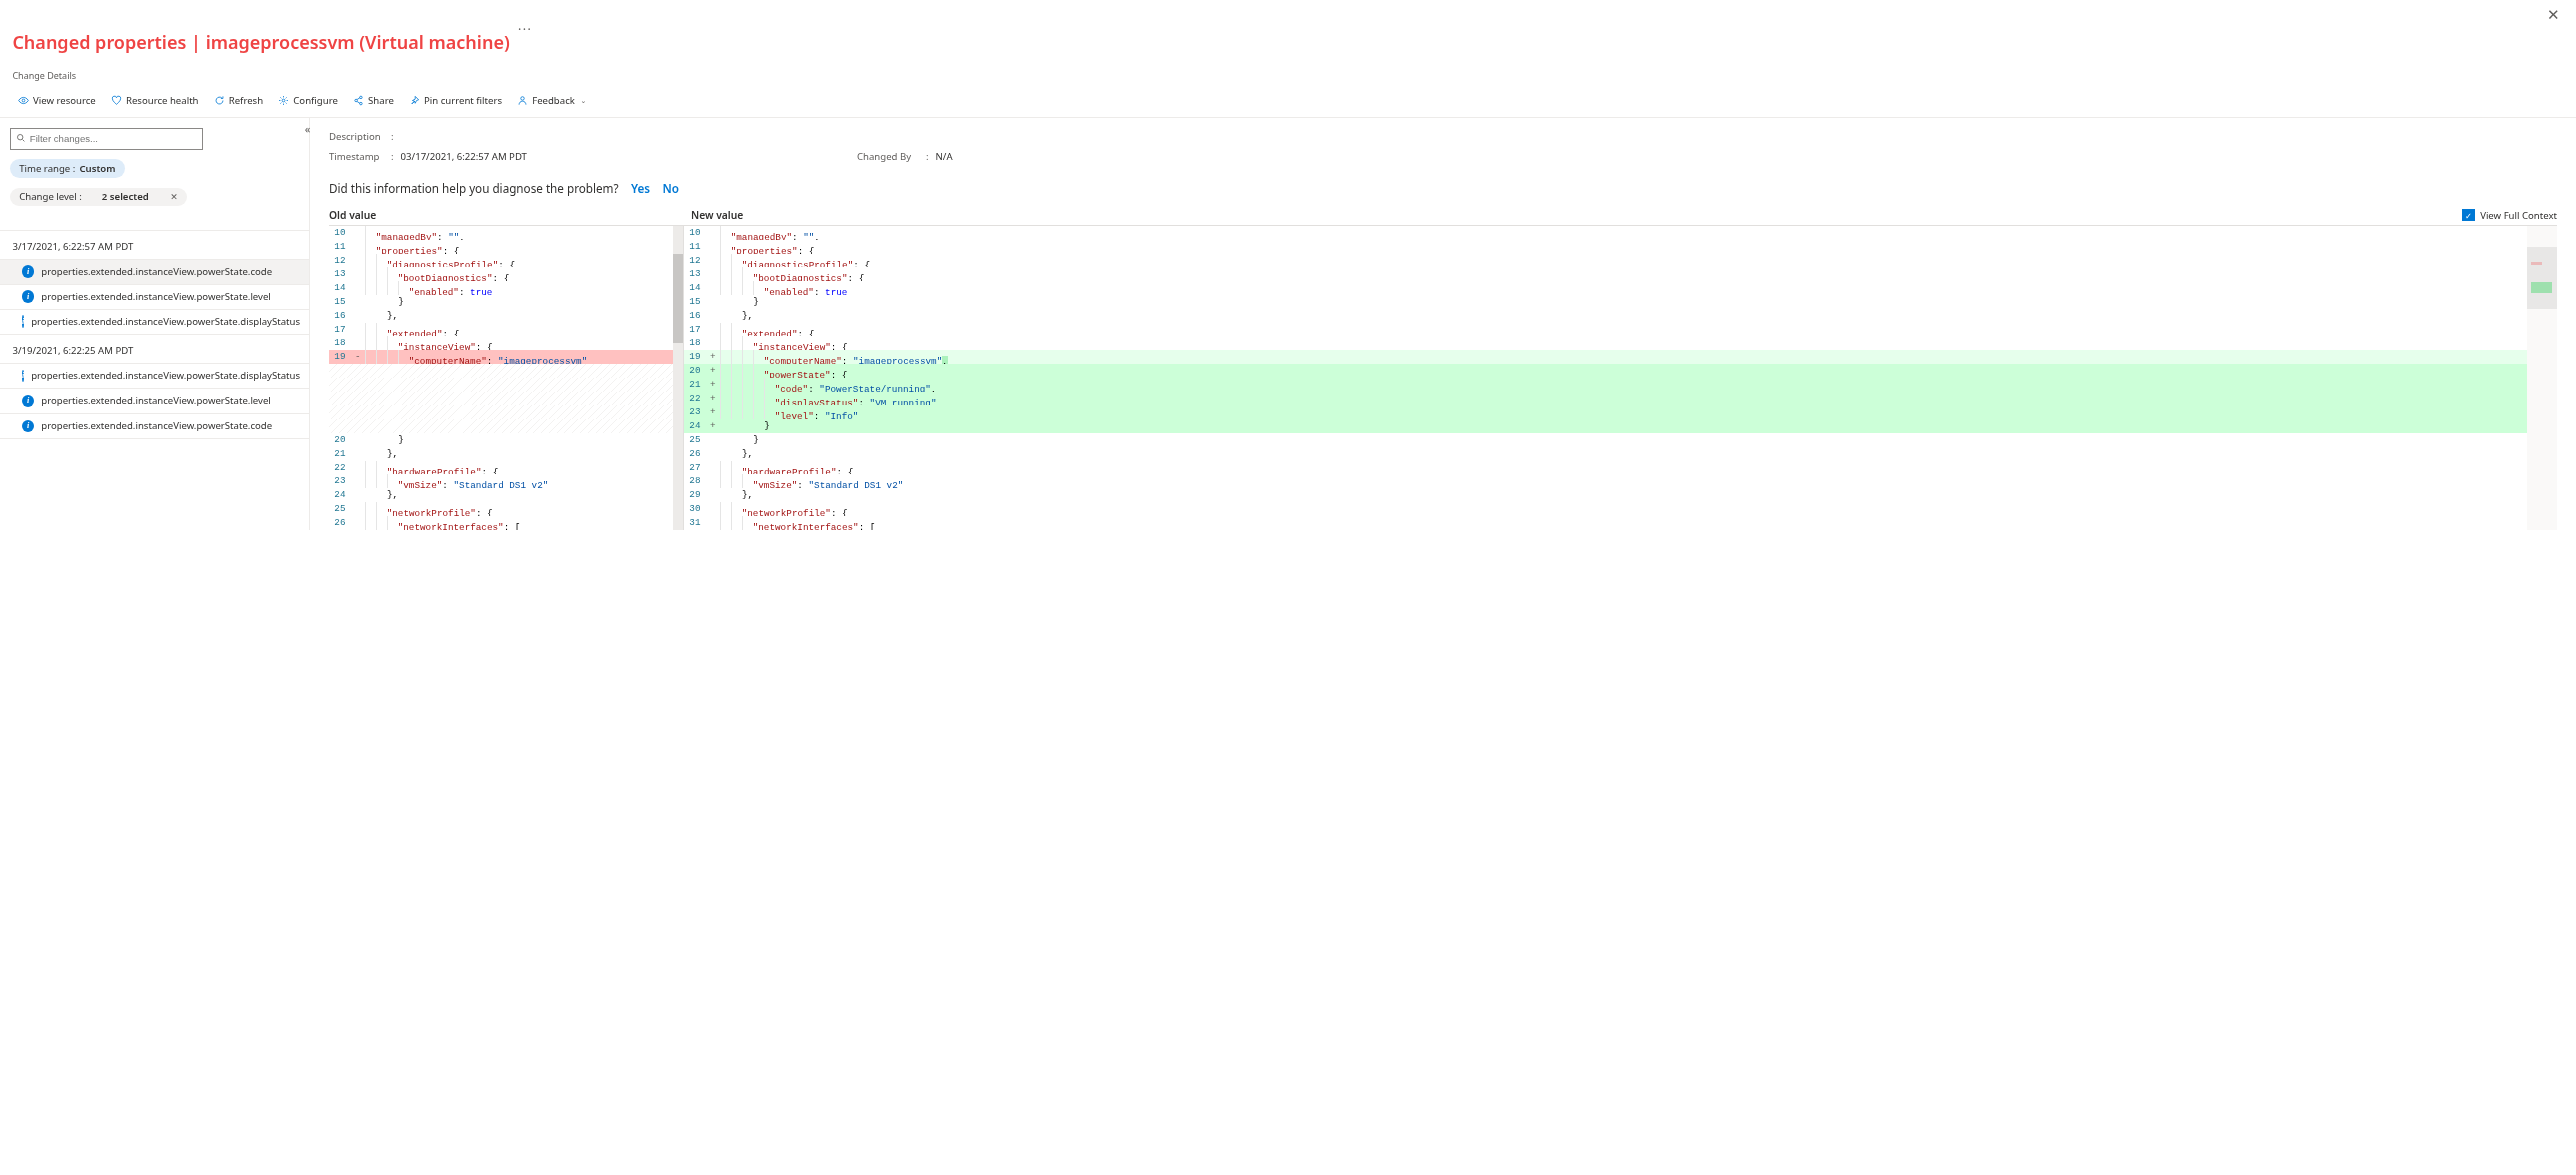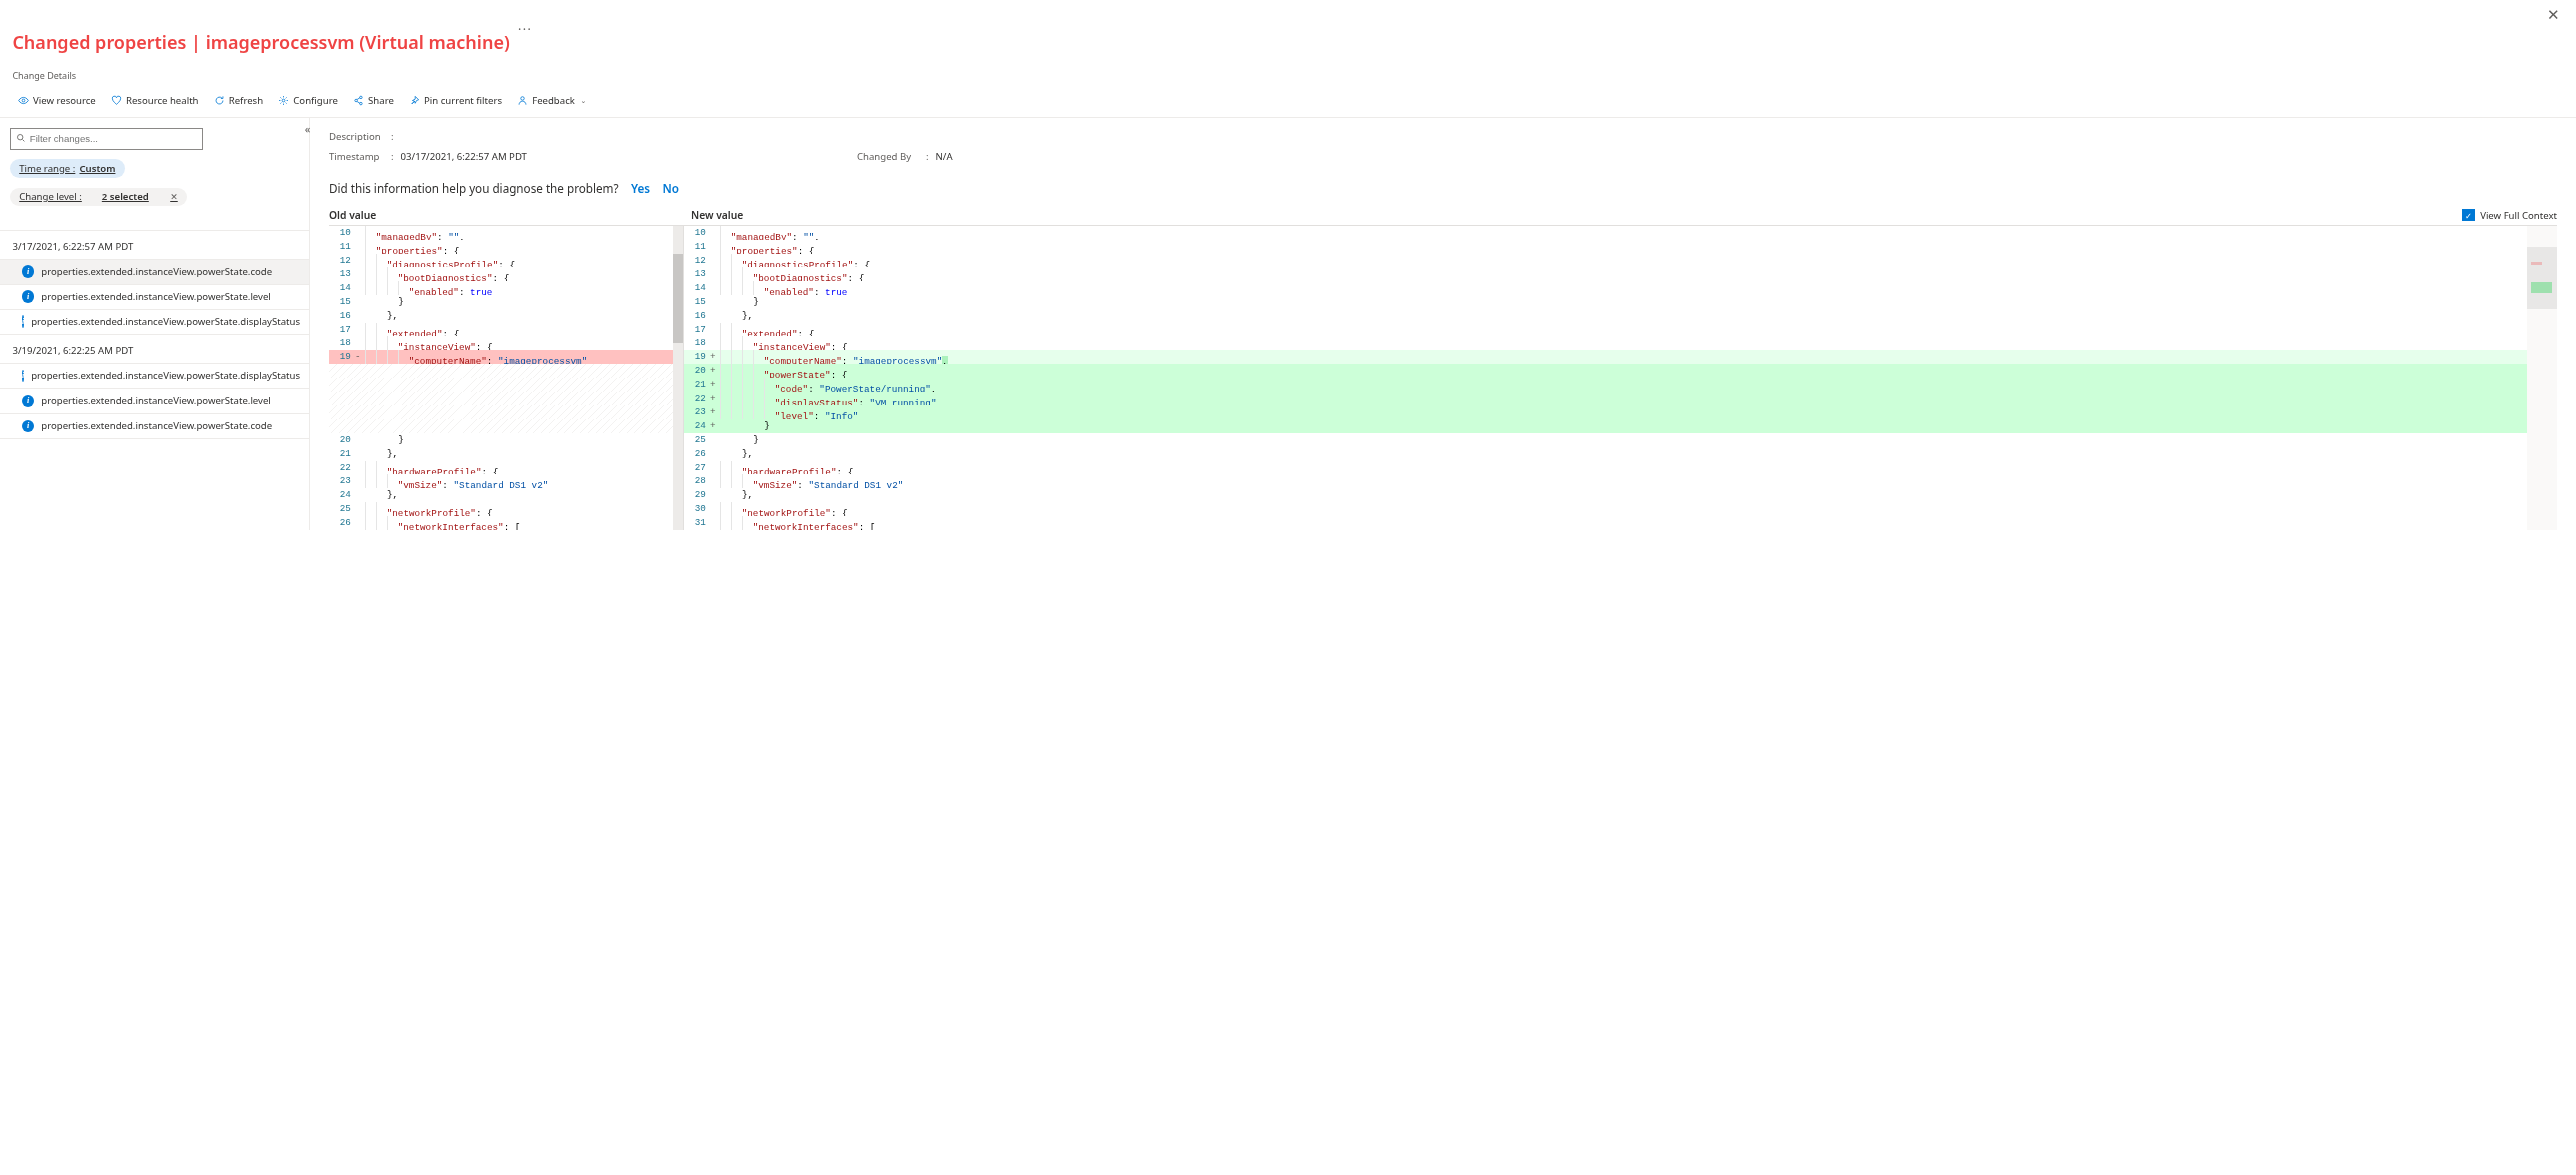--- a/index.html
+++ b/index.html
@@ -64,21 +64,20 @@
   .filter-box svg { width:9.6px; height:9.6px; stroke:#605e5c; fill:none; stroke-width:1.4;}
   .filter-input { border:none; outline:none; flex:1; font-size:9.6px; color:#605e5c;}
   .pill-row { display:flex; gap:9.6px; margin-top:9.6px; flex-wrap:wrap;}
   .pill {
     display:flex; align-items:center; gap:4.1px;
     padding:2.8px 9.6px;
     border-radius:11px;
     font-size:9.6px;
     color:#323130;
     cursor:pointer;
-    text-decoration:underline;
   }
   .pill.blue { background:#deecf9;}
   .pill.grey { background:#f3f2f1;gap:20px;}
   .pill .strong { font-weight:600;}
   .pill .x { font-size:9px; color:#605e5c; cursor:pointer; margin-left:1.4px;}
   .group-header {
     padding: 9.6px 9.6px 5.5px 12.4px;
     font-size:9.6px; color:#323130;
     border-top:0.7px solid #edebe9;
   }
@@ -125,21 +124,21 @@
     width: 355px;
     flex:0 0 355px;
     overflow:hidden;
     border-right:0.7px solid #e1dfdd;
     position:relative;
   }
   .pane.right { flex:1; width:auto; border-right:none;}
   .code-line { display:flex; height:13.8px; line-height:13.8px; white-space:pre;}
   .ln {
     width:26px;
-    text-align:right;
+    text-align:center;
     padding-right:4.1px;
     color:#237893;
     flex-shrink:0;
     user-select:none;
   }
   .marker { width:8.3px; flex-shrink:0; color:#605e5c; text-align:left;}
   .code { padding-left:1.4px; flex:1; overflow:hidden; text-overflow:clip;}
   .kw-key { color:#a31515;}
   .kw-str { color:#0451a5;}
   .kw-punc { color:#000;}

